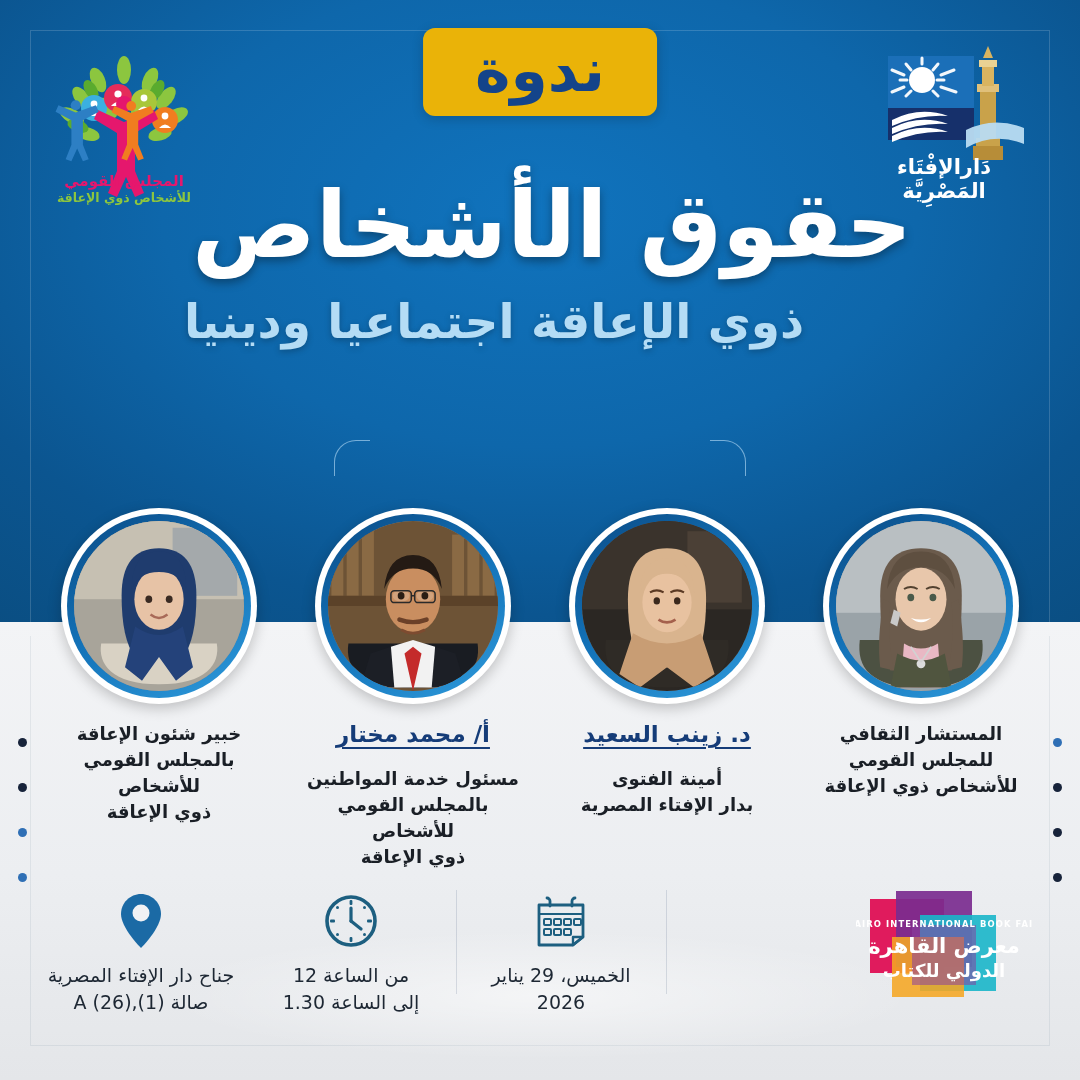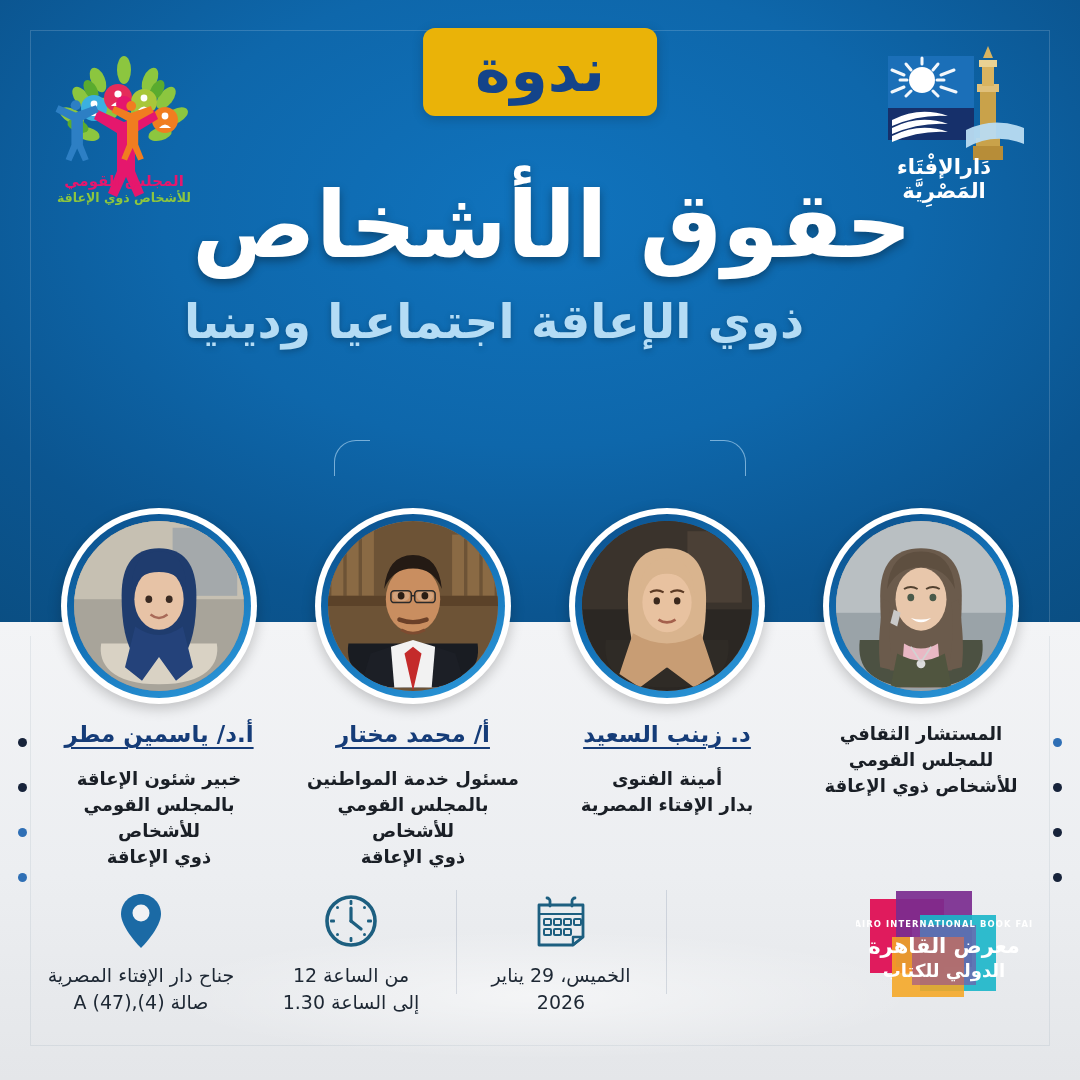--- a/index.html
+++ b/index.html
@@ -327,21 +327,20 @@
               <ellipse cx="50" cy="46" rx="14.5" ry="18" fill="#e7c3a6"></ellipse>
               <path d="M34 40 q0 -22 16 -22 q16 0 16 22 q-4 -10 -16 -10 q-12 0 -16 10 z" fill="#1f3c6e"></path>
               <path d="M36 62 l-6 24 l10 8 l10 -14 l10 14 l10 -8 l-6 -24 q-14 10 -28 0 z" fill="#24427a"></path>
               <ellipse cx="44" cy="46" rx="2" ry="2.2" fill="#3a2a22"></ellipse>
               <ellipse cx="56" cy="46" rx="2" ry="2.2" fill="#3a2a22"></ellipse>
               <path d="M45 55 q5 4 10 0" stroke="#a86a58" stroke-width="1.4" fill="none"></path>
             </svg>
           </div>
         </div>
       </div>
-      <div class="sp-name">أ.د/ ياسمين مطر</div>
       <div class="sp-role">خبير شئون الإعاقة<br>بالمجلس القومي للأشخاص<br>ذوي الإعاقة</div>
     </div>
 
     <div class="speaker">
       <div class="portrait-wrap">
         <div class="portrait-ring">
           <div class="portrait">
             <svg viewBox="0 0 100 100" preserveAspectRatio="xMidYMid slice">
               <rect width="100" height="100" fill="#6d5336"></rect>
               <g fill="#8a6a44">
@@ -453,21 +452,21 @@
 
     <div class="info-cell">
       <div class="info-icon">
         <svg width="46" height="58" viewBox="0 0 46 58">
           <path d="M23 2 C12 2 3 11 3 22 C3 36 23 56 23 56 C23 56 43 36 43 22 C43 11 34 2 23 2 Z" fill="#1b6aa5"></path>
           <circle cx="23" cy="21" r="8.5" fill="#f1f2f4"></circle>
         </svg>
       </div>
       <div class="info-text">
         <div>جناح دار الإفتاء المصرية</div>
-        <div>صالة (4),(47) A</div>
+        <div>صالة (1),(26) A</div>
       </div>
     </div>
 
     <div class="info-cell">
       <div class="info-icon">
         <svg width="58" height="58" viewBox="0 0 58 58">
           <circle cx="29" cy="29" r="24" fill="none" stroke="#1d5f80" stroke-width="3.6"></circle>
           <g fill="#1d5f80">
             <rect x="27.6" y="8" width="2.8" height="5" rx="1"></rect>
             <rect x="27.6" y="45" width="2.8" height="5" rx="1"></rect>

